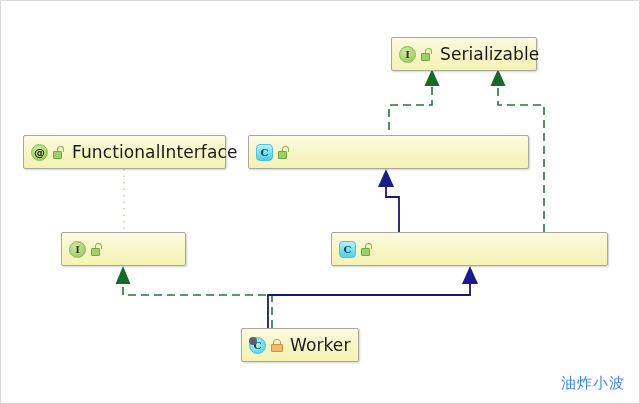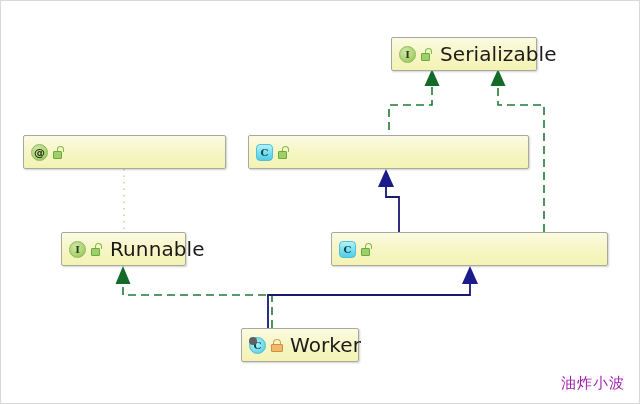--- a/index.html
+++ b/index.html
@@ -31,21 +31,21 @@
     box-sizing: border-box;
     background: linear-gradient(to bottom, #fbfbe3 0%, #f7f6c8 45%, #f4f3b4 100%);
     border: 1px solid #a9a9a0;
     border-radius: 2px;
     box-shadow: 1px 1px 2px rgba(120,120,110,0.35);
     padding: 0 9px 0 7px;
     height: 34px;
     white-space: nowrap;
   }
   .node-label {
-    font-size: 20px;
+    font-size: 17px;
     color: #1a1a1a;
     letter-spacing: 0.1px;
     margin-left: 7px;
   }
   .type-icon {
     width: 17px; height: 17px;
     flex: 0 0 17px;
     position: relative;
   }
   .lock-icon {
@@ -138,21 +138,21 @@
     width: 12px; height: 8px;
     background: #f2b96e;
     border: 1px solid #cf8f40;
     border-radius: 1px;
     box-sizing: border-box;
   }
   #watermark {
     position: absolute;
     right: 14px; bottom: 10px;
     font-size: 15px;
-    color: #a21caf;
+    color: #3b82f6;
     letter-spacing: 1px;
     user-select: none;
   }
 </style>
 </head>
 <body>
 
 <div id="canvas">
 
   <svg id="edge-layer" viewBox="0 0 640 404" width="640" height="404" xmlns="http://www.w3.org/2000/svg">
@@ -195,37 +195,37 @@
     </span>
     <span class="node-label">Serializable</span>
   </div>
 
   <div class="node" style="left:22px; top:134px; width:203px;">
     <span class="type-icon ic-annotation">@</span>
     <span class="lock-icon lk-open">
       <span class="shackle"></span>
         <span class="body"></span>
     </span>
+    <span class="node-label">FunctionalInterface</span>
   </div>
 
   <div class="node" style="left:247px; top:134px; width:281px;">
     <span class="type-icon ic-class">C</span>
     <span class="lock-icon lk-open">
       <span class="shackle"></span>
         <span class="body"></span>
     </span>
   </div>
 
   <div class="node" style="left:60px; top:231px; width:125px;">
     <span class="type-icon ic-interface">I</span>
     <span class="lock-icon lk-open">
       <span class="shackle"></span>
         <span class="body"></span>
     </span>
-    <span class="node-label">Runnable</span>
   </div>
 
   <div class="node" style="left:330px; top:231px; width:277px;">
     <span class="type-icon ic-class">C</span>
     <span class="lock-icon lk-open">
       <span class="shackle"></span>
         <span class="body"></span>
     </span>
   </div>
 

